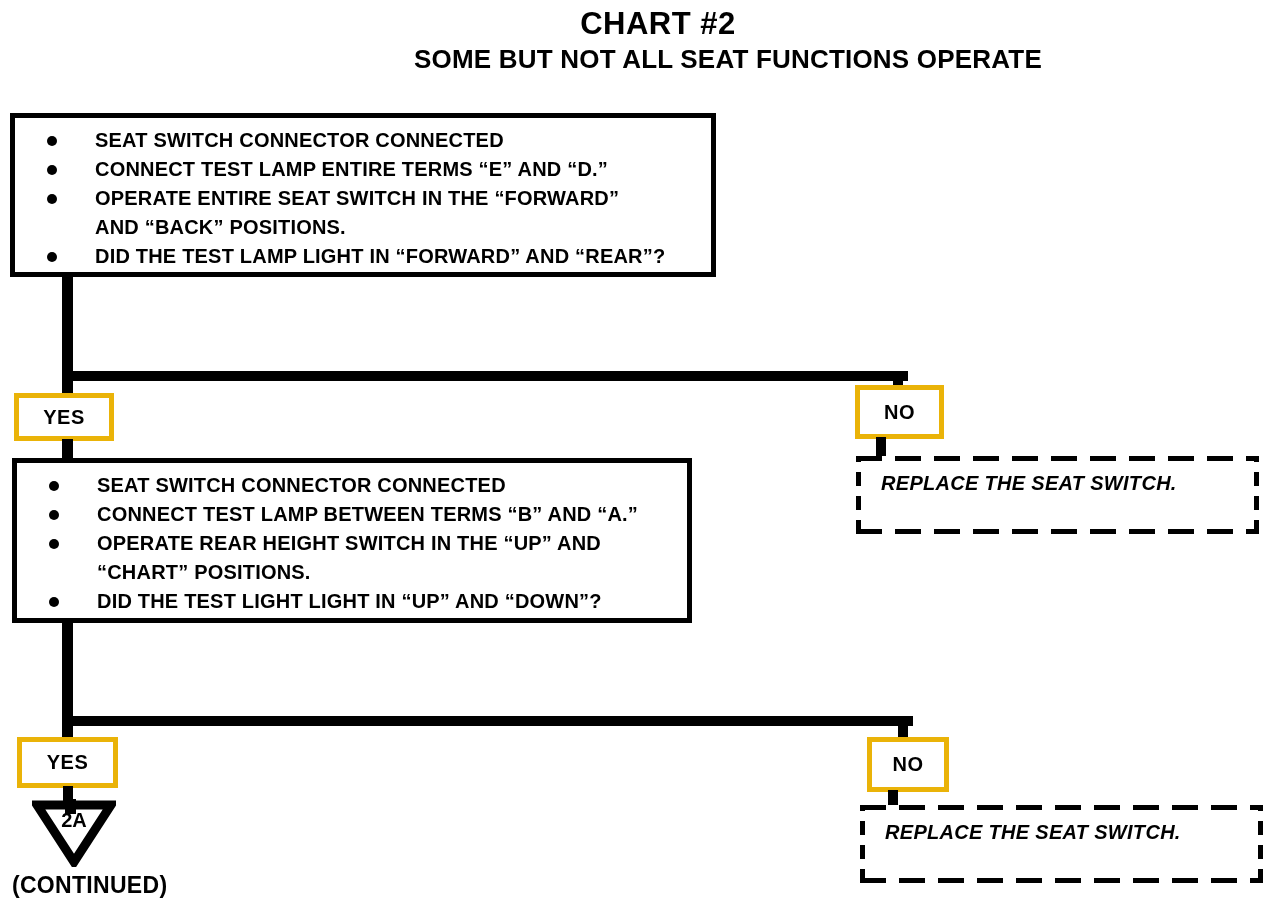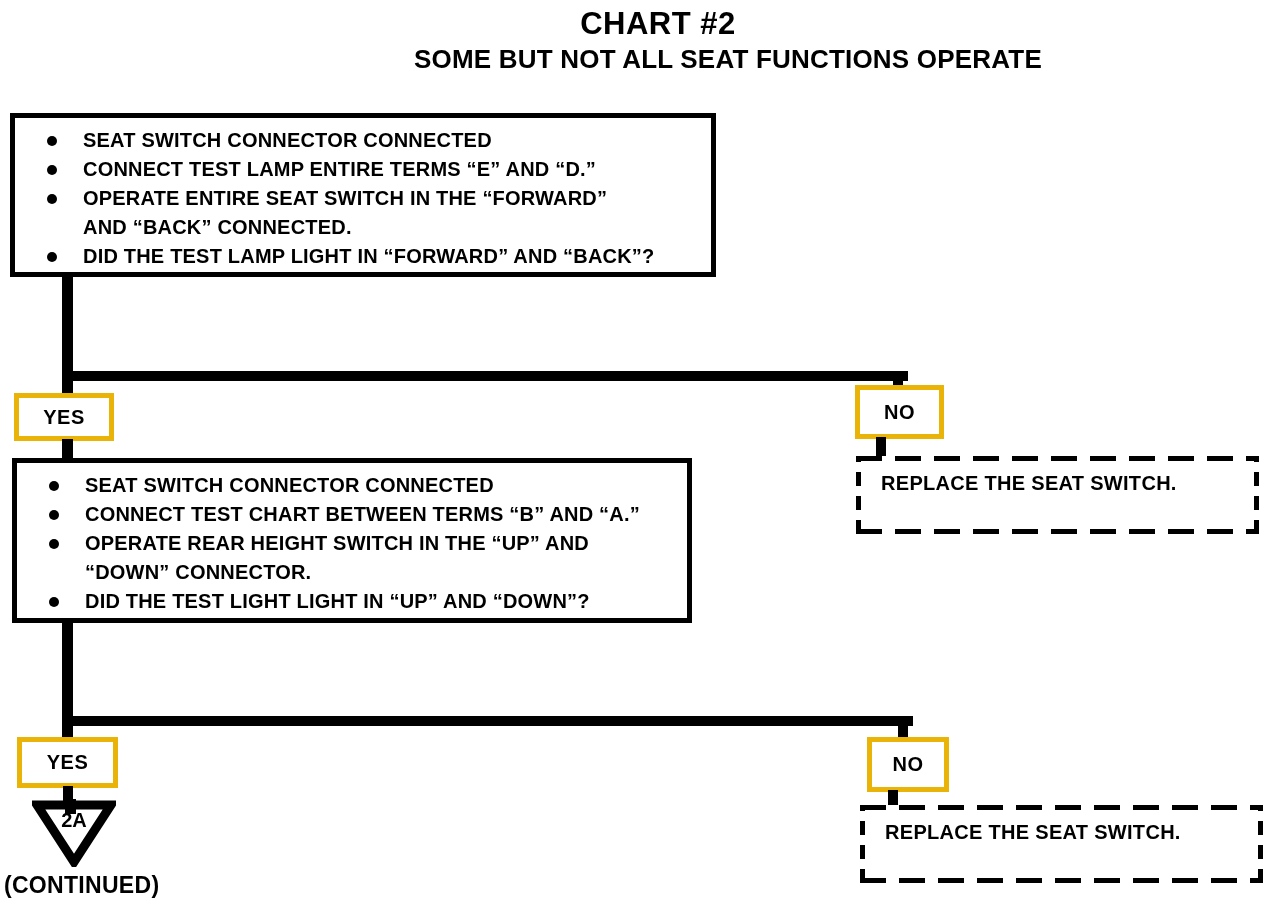--- a/index.html
+++ b/index.html
@@ -15,21 +15,21 @@
   }
   .subtitle {
     position:absolute; top:44px; left:0; width:1280px; text-align:center;
     font-size:26px; line-height:30px; letter-spacing:0.2px;
     transform:translateX(88px);
   }
   .step-box {
     position:absolute; border:5px solid #000; box-sizing:border-box;
     background:#fff; padding:8px 8px 0 32px;
   }
-  .bullet-row { display:flex; align-items:flex-start; }
+  .bullet-row { display:flex; align-items:flex-start;gap:12px; }
   .bullet-dot {
     flex:0 0 auto; width:10px; height:10px; border-radius:50%;
     background:#000; margin:10px 26px 0 0;
   }
   .bullet-text {
     font-size:20px; line-height:29px; letter-spacing:0.2px;
     white-space:pre-line;
   }
   .label-box {
     position:absolute; border:5px solid #eab308; box-sizing:border-box;
@@ -41,21 +41,21 @@
     position:absolute; box-sizing:border-box; background-color:#fff;
     background-image:
       repeating-linear-gradient(90deg,#000 0 26px,transparent 26px 39px),
       repeating-linear-gradient(90deg,#000 0 26px,transparent 26px 39px),
       repeating-linear-gradient(0deg,#000 0 14px,transparent 14px 24px),
       repeating-linear-gradient(0deg,#000 0 14px,transparent 14px 24px);
     background-size:100% 5px,100% 5px,5px 100%,5px 100%;
     background-position:top left,bottom left,top left,top right;
     background-repeat:no-repeat;
     padding:16px 0 0 25px;
-    font-size:20px; letter-spacing:0.3px;
+    font-size:20px; letter-spacing:0.3px;font-style:italic;
   }
   .continued {
     position:absolute; font-size:23px; letter-spacing:0.3px;
   }
   .tri-svg { position:absolute; }
 </style>
 </head>
 <body>
 
 <div class="canvas">
@@ -68,25 +68,25 @@
       <span class="bullet-dot"></span>
       <span class="bullet-text">SEAT SWITCH CONNECTOR CONNECTED</span>
     </div>
     <div class="bullet-row">
       <span class="bullet-dot"></span>
       <span class="bullet-text">CONNECT TEST LAMP ENTIRE TERMS “E” AND “D.”</span>
     </div>
     <div class="bullet-row">
       <span class="bullet-dot"></span>
       <span class="bullet-text">OPERATE ENTIRE SEAT SWITCH IN THE “FORWARD”
-AND “BACK” CONNECTED.</span>
+AND “BACK” POSITIONS.</span>
     </div>
     <div class="bullet-row">
       <span class="bullet-dot"></span>
-      <span class="bullet-text">DID THE TEST LAMP LIGHT IN “FORWARD” AND “BACK”?</span>
+      <span class="bullet-text">DID THE TEST LAMP LIGHT IN “FORWARD” AND “REAR”?</span>
     </div>
   </div>
 
   <div class="line" style="left:62px; top:275px; width:11px; height:100px;"></div>
   <div class="line" style="left:62px; top:371px; width:846px; height:10px;"></div>
   <div class="line" style="left:893px; top:377px; width:10px; height:12px;"></div>
   <div class="line" style="left:62px; top:379px; width:11px; height:16px;"></div>
 
   <div class="label-box" style="left:14px; top:393px; width:100px; height:48px;">
     <span>YES</span>
@@ -102,26 +102,26 @@
     <span>REPLACE THE SEAT SWITCH.</span>
   </div>
 
   <div class="step-box" style="left:12px; top:458px; width:680px; height:165px;">
     <div class="bullet-row">
       <span class="bullet-dot"></span>
       <span class="bullet-text">SEAT SWITCH CONNECTOR CONNECTED</span>
     </div>
     <div class="bullet-row">
       <span class="bullet-dot"></span>
-      <span class="bullet-text">CONNECT TEST CHART BETWEEN TERMS “B” AND “A.”</span>
+      <span class="bullet-text">CONNECT TEST LAMP BETWEEN TERMS “B” AND “A.”</span>
     </div>
     <div class="bullet-row">
       <span class="bullet-dot"></span>
       <span class="bullet-text">OPERATE REAR HEIGHT SWITCH IN THE “UP” AND
-“DOWN” CONNECTOR.</span>
+“CHART” POSITIONS.</span>
     </div>
     <div class="bullet-row">
       <span class="bullet-dot"></span>
       <span class="bullet-text">DID THE TEST LIGHT LIGHT IN “UP” AND “DOWN”?</span>
     </div>
   </div>
 
   <div class="line" style="left:62px; top:621px; width:11px; height:100px;"></div>
   <div class="line" style="left:62px; top:716px; width:851px; height:10px;"></div>
   <div class="line" style="left:898px; top:722px; width:10px; height:17px;"></div>
@@ -140,15 +140,15 @@
     <span>REPLACE THE SEAT SWITCH.</span>
   </div>
 
   <div class="line" style="left:63px; top:786px; width:10px; height:18px;"></div>
   <svg class="tri-svg" style="left:32px; top:799px;" width="84" height="68" viewBox="0 0 84 68">
     <polygon points="5,6 79,6 42,63" fill="#ffffff" stroke="#000000" stroke-width="9" stroke-linejoin="miter"></polygon>
     <rect x="33" y="0" width="11" height="15" fill="#000000"></rect>
     <text x="42" y="28" text-anchor="middle" font-size="20" font-weight="bold" font-family="Liberation Sans, sans-serif" fill="#000000">2A</text>
   </svg>
 
-  <div class="continued" style="left:4px; top:872px;text-align:center;">(CONTINUED)</div>
+  <div class="continued" style="left:12px; top:872px;text-align:center;">(CONTINUED)</div>
 
 </div>
 
 </body></html>

